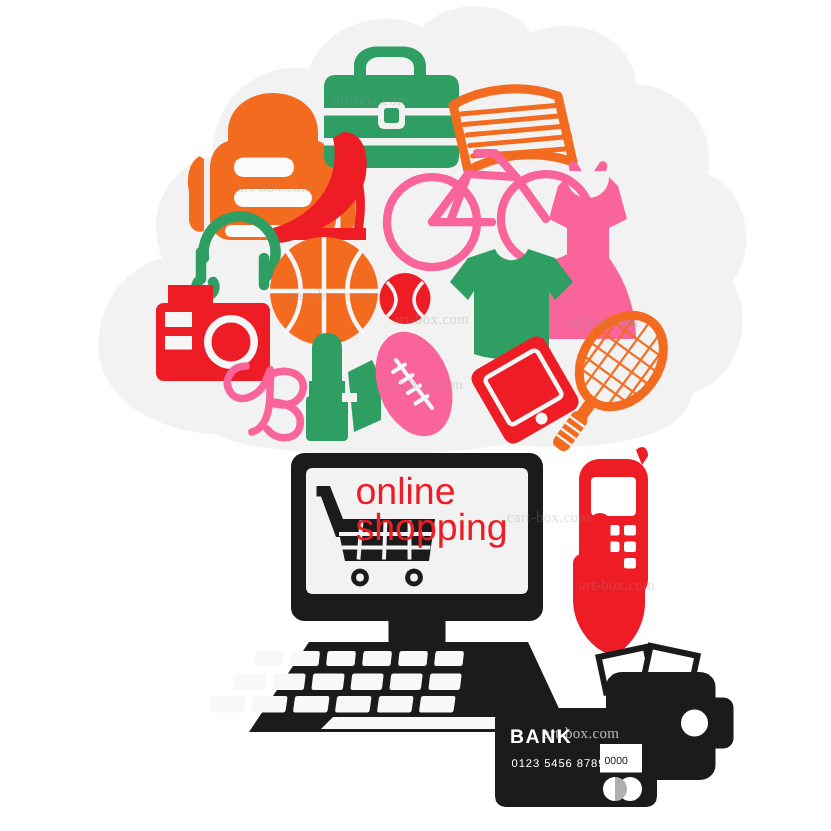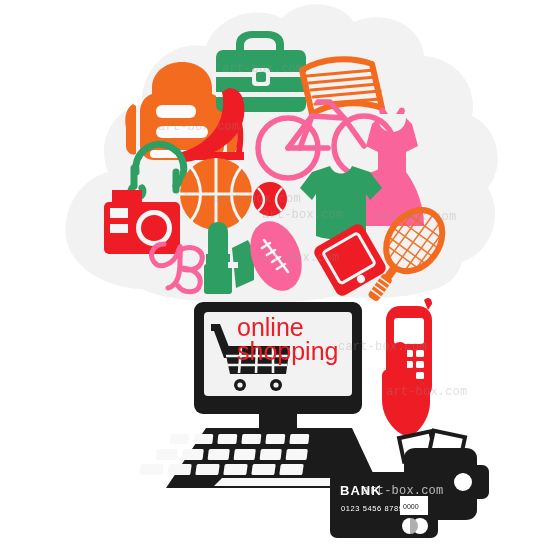--- a/index.html
+++ b/index.html
@@ -1,19 +1,19 @@
 <!DOCTYPE html>
 <html><head>
 <meta charset="utf-8">
 <style>
   html,body{margin:0;padding:0;background:#ffffff;}
   body{width:554px;height:554px;overflow:hidden;font-family:"Liberation Sans",sans-serif;}
   #stage{position:relative;width:554px;height:554px;background:#ffffff;}
   #art{position:absolute;left:0;top:0;width:554px;height:554px;}
-  .wm{position:absolute;color:rgba(150,150,150,.30);font-size:12px;font-family:Liberation Mono, monospace;white-space:nowrap;pointer-events:none;letter-spacing:.2px;}
+  .wm{position:absolute;color:rgba(150,150,150,.30);font-size:10px;font-family:Liberation Serif, serif;white-space:nowrap;pointer-events:none;letter-spacing:.2px;}
 </style>
 </head>
 <body>
 
 <div id="stage">
 
   <svg id="art" viewBox="0 0 554 554" xmlns="http://www.w3.org/2000/svg">
 
     <g>
       <path d="M155,290
@@ -305,21 +305,21 @@
         <circle cx="420" cy="526" r="8" fill="#ffffff"></circle>
         <path d="M410,518 A8,8 0 0,1 410,534 Z" fill="#1b1b1b" opacity=".35"></path>
       </g>
     </g>
 
   </svg>
 
   <div>
     <span class="wm" style="left:222px;top:62px;">art-box.com</span>
     <span class="wm" style="left:158px;top:120px;">art-box.com</span>
-    <span class="wm" style="left:212px;top:192px;text-align:right;">part-box.com</span>
+    <span class="wm" style="left:192px;top:192px;text-align:right;">part-box.com</span>
     <span class="wm" style="left:262px;top:208px;">art-box.com</span>
     <span class="wm" style="left:375px;top:210px;">art-box.com</span>
     <span class="wm" style="left:258px;top:251px;">art-box.com</span>
     <span class="wm" style="left:338px;top:340px;">cart-box.com</span>
     <span class="wm" style="left:386px;top:385px;">art-box.com</span>
     <span class="wm" style="left:362px;top:484px;color:rgba(235,235,235,.75);">art-box.com</span>
   </div>
 
 </div>
 

